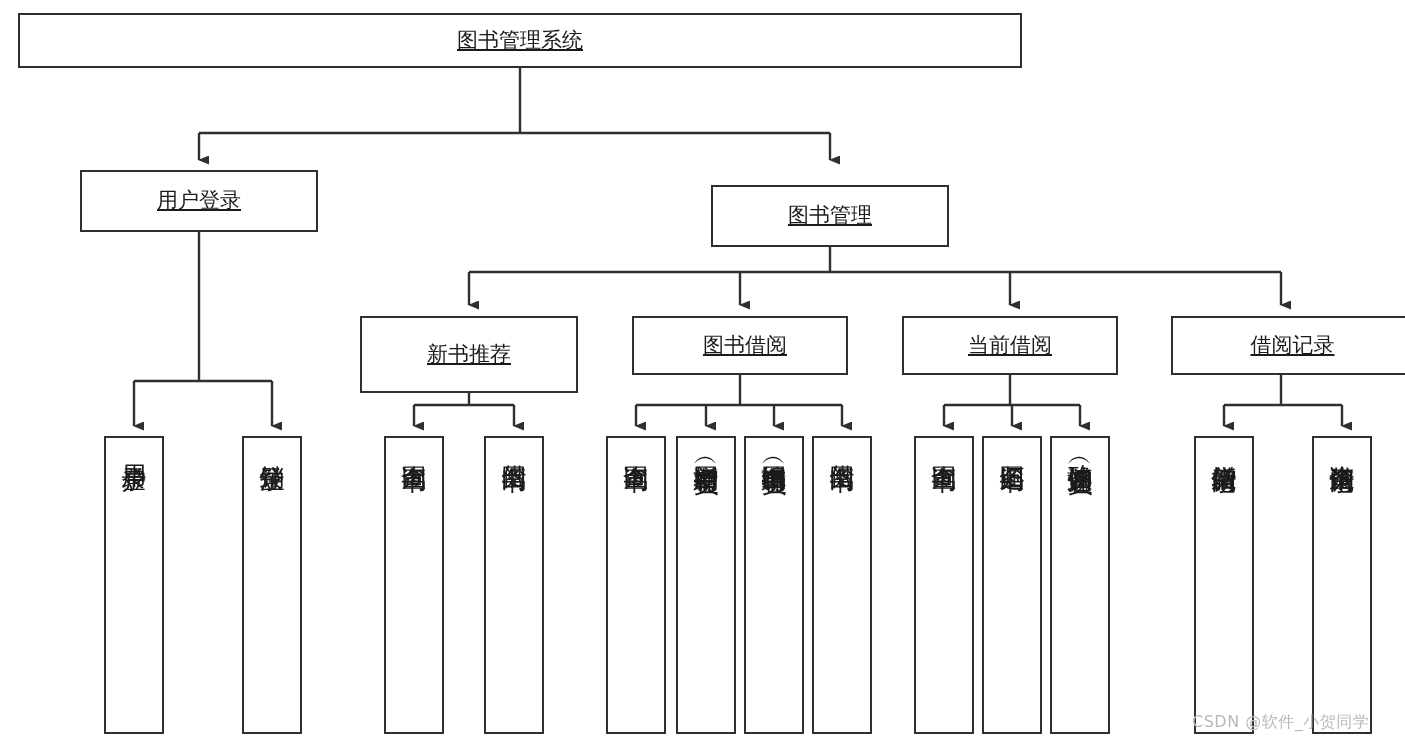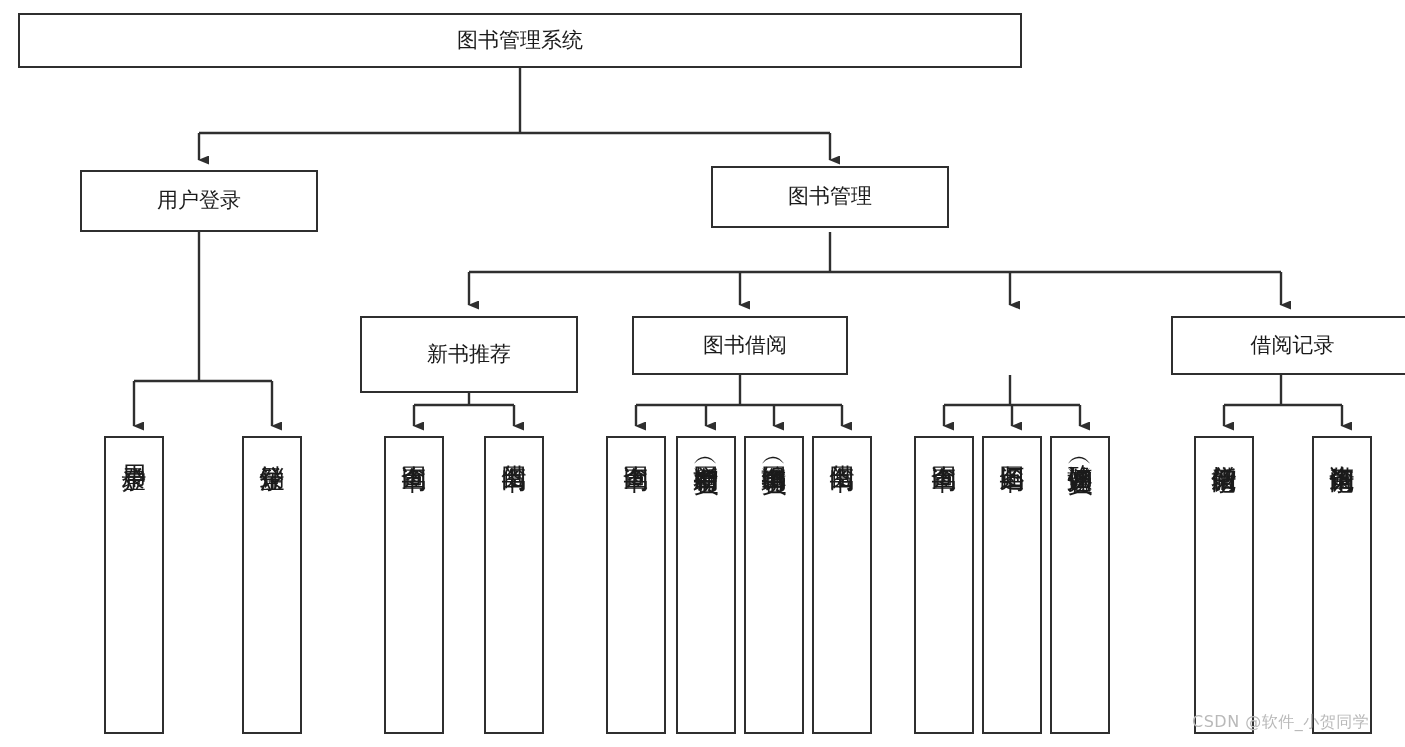--- a/index.html
+++ b/index.html
@@ -20,21 +20,21 @@
     justify-content:center;
     color:#1b1b1b;
   }
   .node .lbl{
     display:block;
     text-align:center;
     line-height:1.22;
     white-space:nowrap;
   }
   
-  .node.h .lbl{font-size:21px;}
+  .node.h .lbl{font-size:21px;text-decoration:underline;}
   .node.root .lbl{font-size:21px;}
 
   
   .node.v{
     align-items:flex-start;
     justify-content:center;
     padding-top:7px;
   }
   .node.v .lbl{
     writing-mode:vertical-rl;
@@ -110,29 +110,32 @@
     </g>
   </svg>
 
   <div class="node root h" style="left:18px;top:13px;width:1004px;height:55px;">
     <span class="lbl">图书管理系统</span>
   </div>
 
   <div class="node h" style="left:80px;top:170px;width:238px;height:62px;">
     <span class="lbl">用户登录</span>
   </div>
-  <div class="node h" style="left:711px;top:166px;width:238px;height:62px;">
+  <div class="node h" style="left:711px;top:185px;width:238px;height:62px;">
     <span class="lbl">图书管理</span>
   </div>
 
   <div class="node h" style="left:360px;top:316px;width:218px;height:77px;">
     <span class="lbl">新书推荐</span>
   </div>
   <div class="node h" style="left:632px;top:316px;width:216px;height:59px;padding-left:10px;">
     <span class="lbl">图书借阅</span>
+  </div>
+  <div class="node h" style="left:902px;top:316px;width:216px;height:59px;">
+    <span class="lbl">当前借阅</span>
   </div>
   <div class="node h" style="left:1171px;top:316px;width:243px;height:59px;">
     <span class="lbl">借阅记录</span>
   </div>
 
   <div class="node v" style="left:104px;top:436px;width:60px;height:298px;">
     <span class="lbl">用户登录</span>
   </div>
   <div class="node v" style="left:242px;top:436px;width:60px;height:298px;">
     <span class="lbl">注销登录</span>

